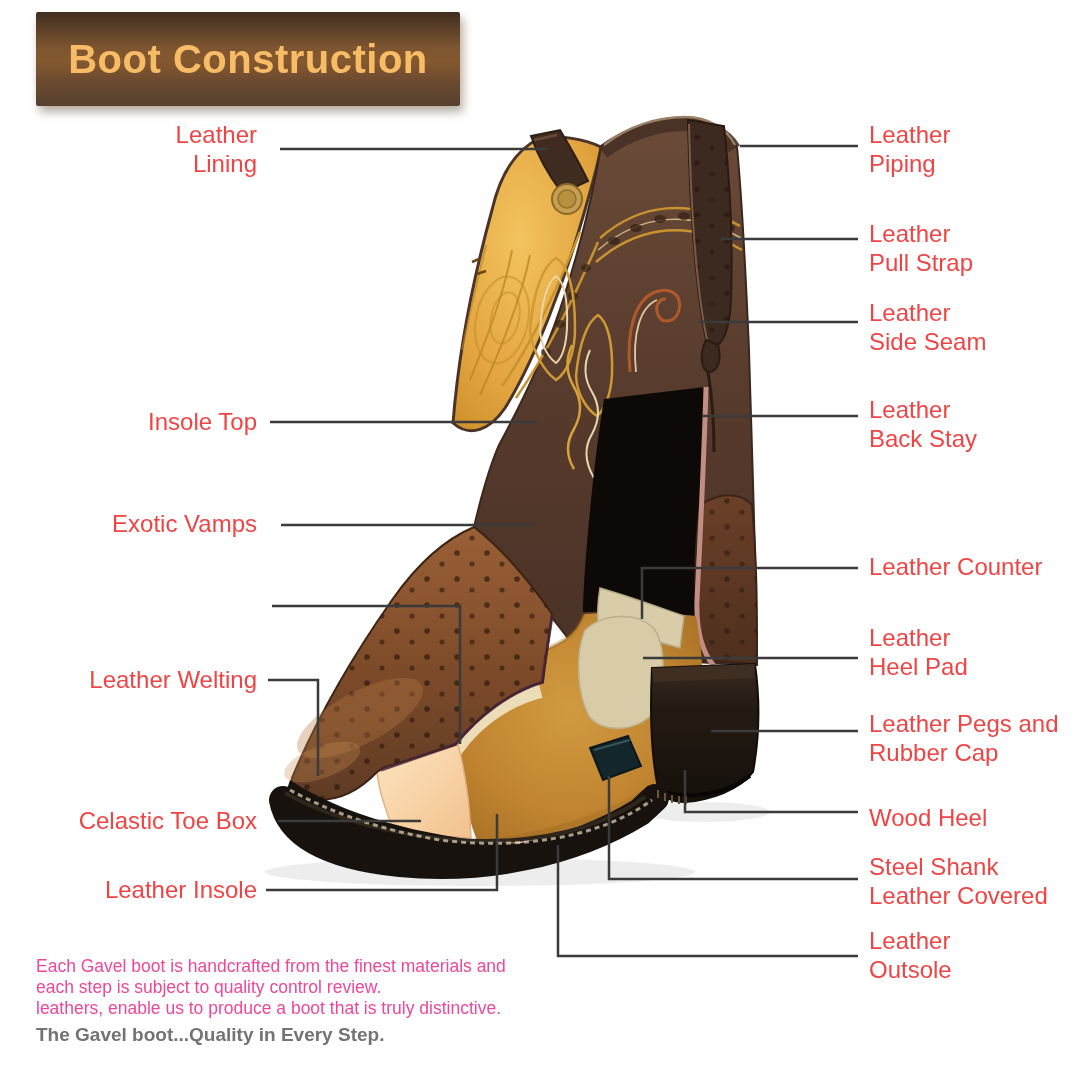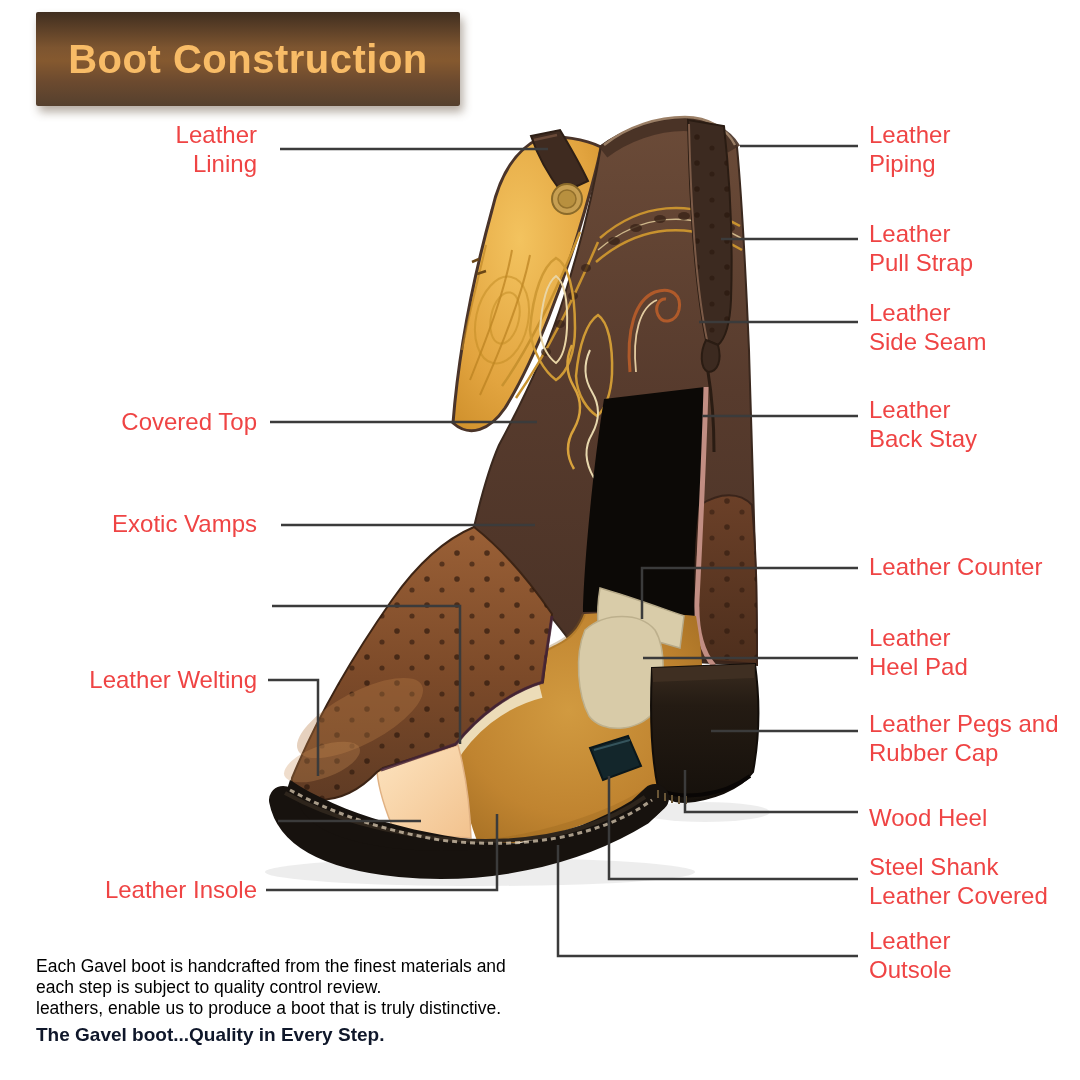--- a/index.html
+++ b/index.html
@@ -8,22 +8,22 @@
   #boot-svg{position:absolute;left:0;top:0;z-index:1;}
   .banner{position:absolute;left:36px;top:12px;width:424px;height:94px;z-index:3;
           display:flex;align-items:center;justify-content:center;border-radius:2px;
           background:linear-gradient(180deg,#402E20 0%,#7d5530 38%,#85592F 52%,#6C4A2F 74%,#55402E 100%);
           box-shadow:3px 6px 10px rgba(90,70,50,.45);}
   .banner h1{margin:0;font-size:40px;font-weight:bold;letter-spacing:.5px;color:#F8BC67;}
   .lbl{position:absolute;z-index:2;font-size:24px;line-height:29px;color:#ef4444;white-space:pre-line;}
   .lbl-left{right:823px;text-align:right;}
   .lbl-right{left:869px;text-align:left;}
   .footer{position:absolute;left:36px;top:956px;z-index:2;}
-  .footer .pline{font-size:17.5px;line-height:21px;color:#000000;}
-  .footer .tagline{margin-top:5px;font-size:19px;line-height:22px;font-weight:bold;color:#0f172a;}
+  .footer .pline{font-size:17.5px;line-height:21px;color:#ec4899;}
+  .footer .tagline{margin-top:5px;font-size:19px;line-height:22px;font-weight:bold;color:#737373;}
 </style>
 </head>
 <body>
 
 <div id="stage">
 
   <svg id="boot-svg" width="1080" height="1080" viewBox="0 0 1080 1080">
     <defs>
       <linearGradient id="gShaft" x1="0" y1="0" x2="0" y2="1">
         <stop offset="0" stop-color="#6b4b38"></stop>
@@ -226,23 +226,24 @@
       <polyline points="558,845 558,956 858,956"></polyline>
     </g>
   </svg>
 
   <div class="banner">
     <h1>Boot Construction</h1>
   </div>
 
   <div class="lbl lbl-left" style="top:120px">Leather
 Lining</div>
-  <div class="lbl lbl-left" style="top:407px">Covered Top</div>
+  <div class="lbl lbl-left" style="top:407px">Insole Top</div>
   <div class="lbl lbl-left" style="top:509px">Exotic Vamps</div>
   <div class="lbl lbl-left" style="top:665px">Leather Welting</div>
+  <div class="lbl lbl-left" style="top:806px">Celastic Toe Box</div>
   <div class="lbl lbl-left" style="top:875px">Leather Insole</div>
 
   <div class="lbl lbl-right" style="top:120px">Leather
 Piping</div>
   <div class="lbl lbl-right" style="top:219px">Leather
 Pull Strap</div>
   <div class="lbl lbl-right" style="top:298px">Leather
 Side Seam</div>
   <div class="lbl lbl-right" style="top:395px">Leather
 Back Stay</div>

